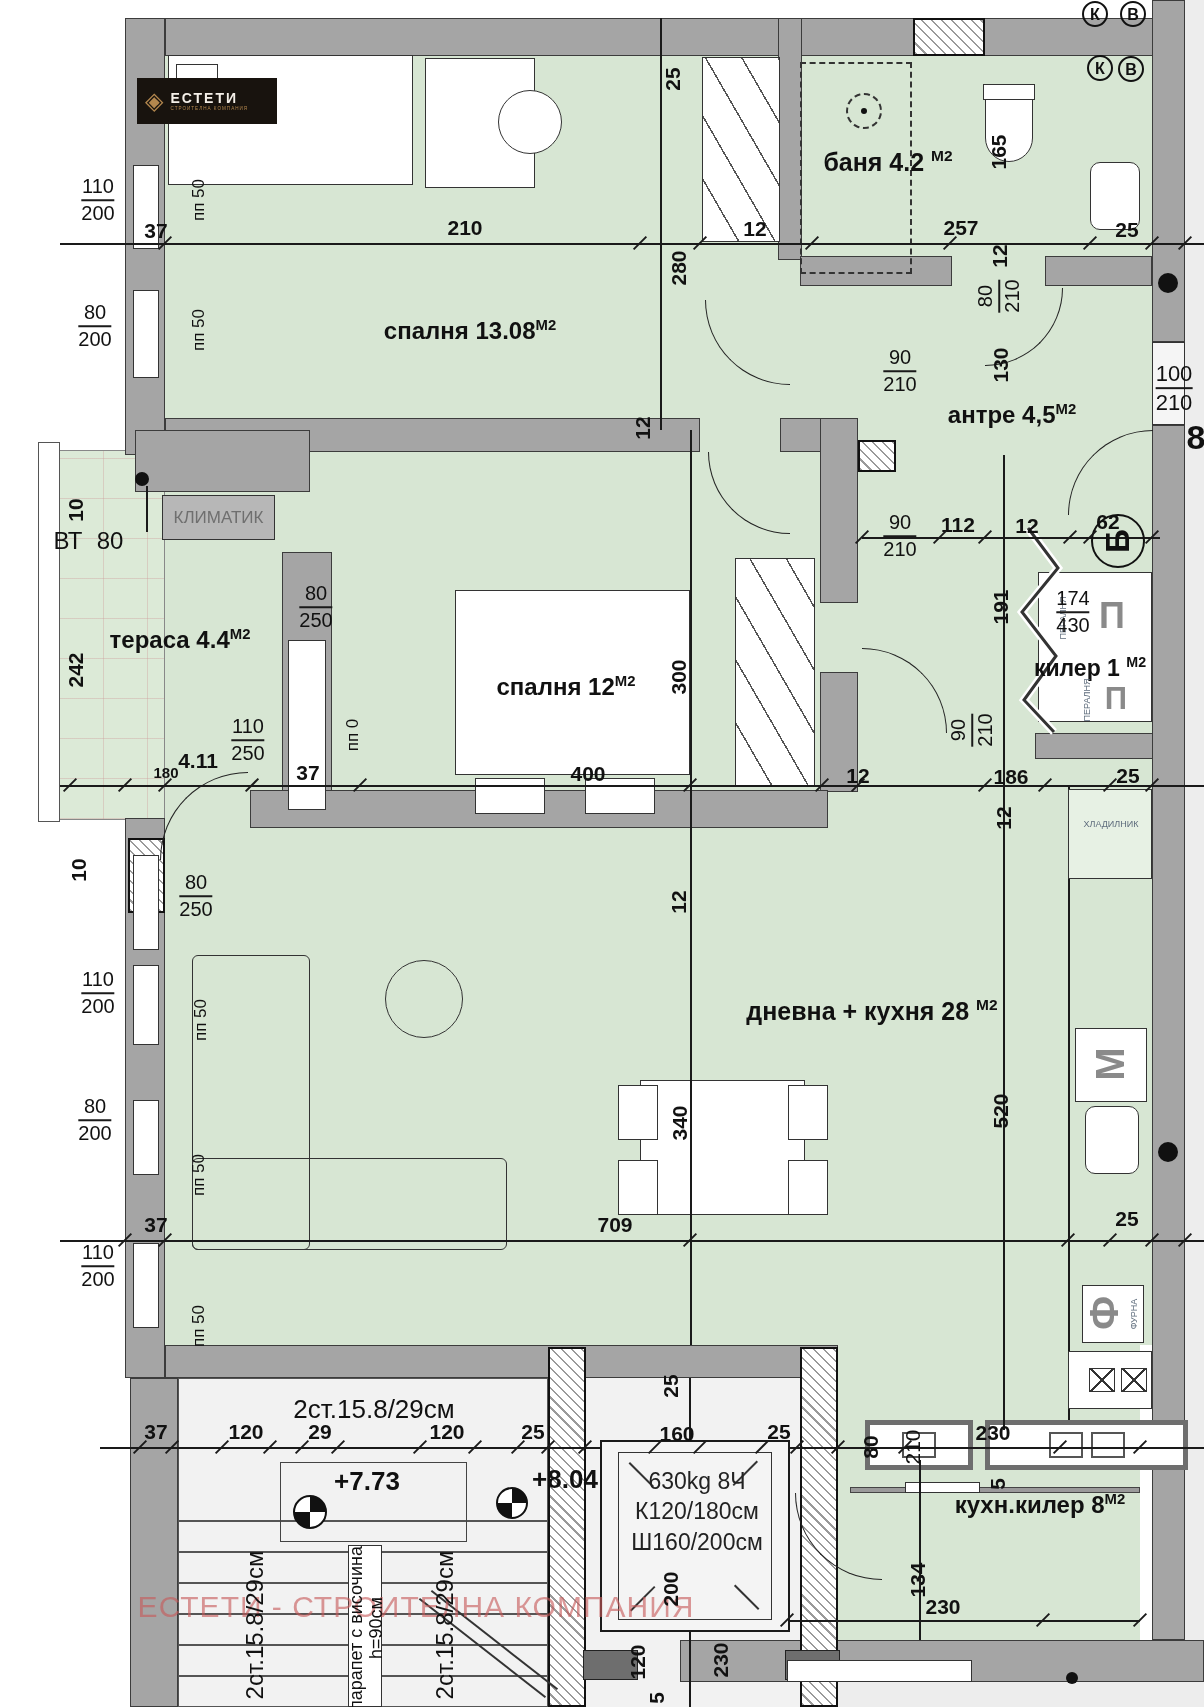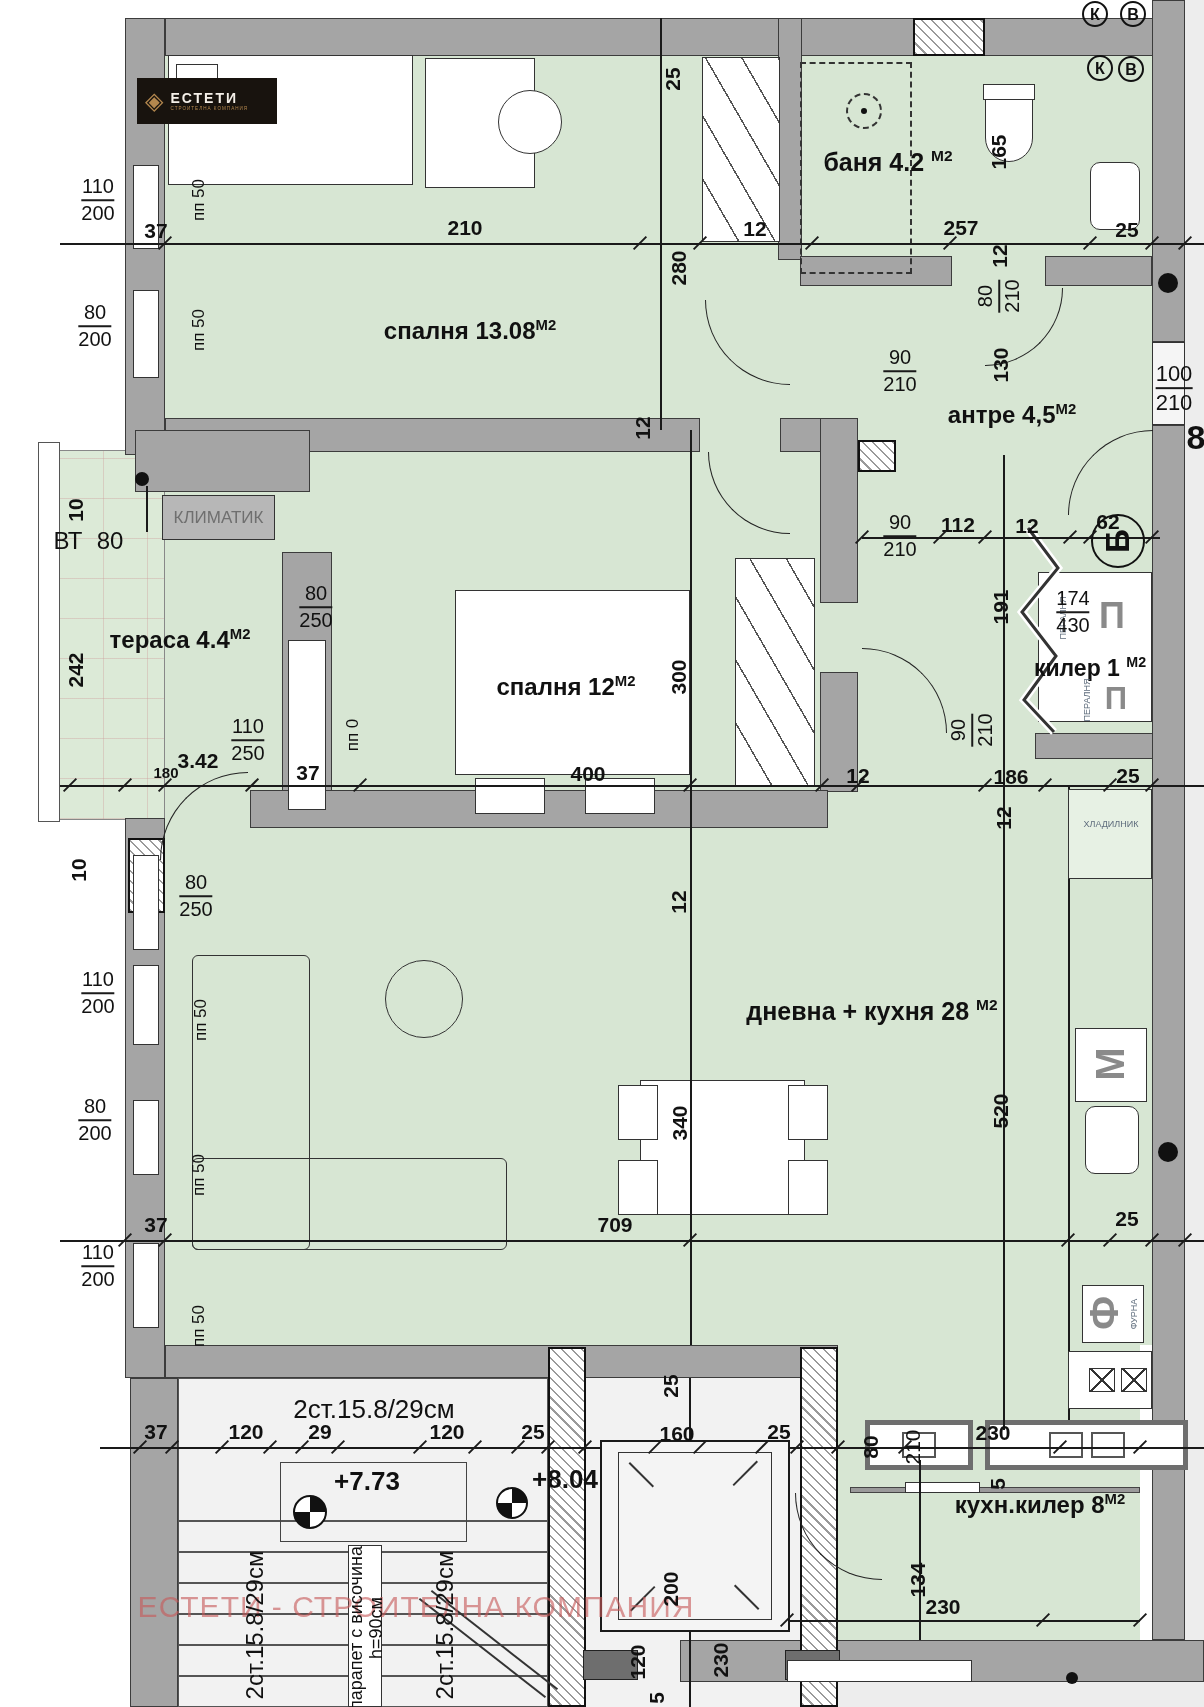--- a/index.html
+++ b/index.html
@@ -197,20 +197,25 @@
   <div class="outline" style="left:348px;top:1545px;width:34px;height:162px;background:#fff;border:1px solid #333;"></div>
   <div class="diag" style="left:420px;top:1598px;width:160px;transform:rotate(38deg);"></div>
   <div class="diag" style="left:432px;top:1590px;width:160px;transform:rotate(38deg);"></div>
 
   <div class="outline" style="left:600px;top:1440px;width:190px;height:192px;border:2.5px solid #1a1a1a;background:#f4f4f4;"></div>
   <div class="outline" style="left:618px;top:1452px;width:154px;height:168px;border:1.5px solid #333;"></div>
   <div class="diag" style="left:630px;top:1462px;width:34px;transform:rotate(45deg);"></div>
   <div class="diag" style="left:758px;top:1462px;width:34px;transform:rotate(135deg);"></div>
   <div class="diag" style="left:630px;top:1610px;width:34px;transform:rotate(-45deg);"></div>
   <div class="diag" style="left:758px;top:1610px;width:34px;transform:rotate(-135deg);"></div>
+  <div class="elev">
+    <div>630kg 8Ч</div>
+    <div>К120/180см</div>
+    <div>Ш160/200см</div>
+  </div>
 
   <div class="lvl" style="left:310px;top:1512px;width:34px;height:34px;"></div>
   <div class="lvl" style="left:512px;top:1503px;width:32px;height:32px;"></div>
 
   <div class="roomlabel" style="left:470px;top:331px;font-size:24px;"><span>спалня 13.08</span><sup>М2</sup></div>
   <div class="roomlabel" style="left:888px;top:162px;font-size:25px;"><span>баня 4.2 </span><sup>М2</sup></div>
   <div class="roomlabel" style="left:1012px;top:415px;font-size:24px;"><span>антре 4,5</span><sup>М2</sup></div>
   <div class="roomlabel" style="left:180px;top:640px;font-size:24px;"><span>тераса 4.4</span><sup>М2</sup></div>
   <div class="roomlabel" style="left:566px;top:687px;font-size:24px;"><span>спалня 12</span><sup>М2</sup></div>
   <div class="roomlabel" style="left:1090px;top:668px;font-size:23px;"><span>килер 1 </span><sup>М2</sup></div>
@@ -236,21 +241,21 @@
     <div class="lb" style="left: 998px; top: 152px; font-size: 21px; font-weight: 700; transform: translate(-50%, -50%) rotate(-90deg);">165</div>
     <div class="lb" style="left: 999px; top: 256px; font-size: 21px; font-weight: 700; transform: translate(-50%, -50%) rotate(-90deg);">12</div>
     <div class="lb" style="left: 1000px; top: 365px; font-size: 21px; font-weight: 700; transform: translate(-50%, -50%) rotate(-90deg);">130</div>
     <div class="lb" style="left: 642px; top: 428px; font-size: 21px; font-weight: 700; transform: translate(-50%, -50%) rotate(-90deg);">12</div>
     <div class="lb" style="left: 1196px; top: 437px; font-size: 34px; font-weight: 700; transform: translate(-50%, -50%);">8</div>
     <div class="lb" style="left: 75px; top: 510px; font-size: 21px; font-weight: 700; transform: translate(-50%, -50%) rotate(-90deg);">10</div>
     <div class="lb" style="left: 68px; top: 541px; font-size: 24px; font-weight: 400; transform: translate(-50%, -50%);">ВТ</div>
     <div class="lb" style="left: 110px; top: 541px; font-size: 24px; font-weight: 400; transform: translate(-50%, -50%);">80</div>
     <div class="lb" style="left: 75px; top: 670px; font-size: 21px; font-weight: 700; transform: translate(-50%, -50%) rotate(-90deg);">242</div>
     <div class="lb" style="left: 166px; top: 772px; font-size: 15px; font-weight: 700; transform: translate(-50%, -50%);">180</div>
-    <div class="lb" style="left: 198px; top: 760px; font-size: 21px; font-weight: 700; transform: translate(-50%, -50%);">3.42</div>
+    <div class="lb" style="left: 198px; top: 760px; font-size: 21px; font-weight: 700; transform: translate(-50%, -50%);">4.11</div>
     <div class="lb" style="left: 308px; top: 772px; font-size: 21px; font-weight: 700; transform: translate(-50%, -50%);">37</div>
     <div class="lb" style="left: 588px; top: 773px; font-size: 21px; font-weight: 700; transform: translate(-50%, -50%);">400</div>
     <div class="lb" style="left: 858px; top: 775px; font-size: 21px; font-weight: 700; transform: translate(-50%, -50%);">12</div>
     <div class="lb" style="left: 1011px; top: 776px; font-size: 21px; font-weight: 700; transform: translate(-50%, -50%);">186</div>
     <div class="lb" style="left: 1128px; top: 775px; font-size: 21px; font-weight: 700; transform: translate(-50%, -50%);">25</div>
     <div class="lb" style="left: 958px; top: 524px; font-size: 21px; font-weight: 700; transform: translate(-50%, -50%);">112</div>
     <div class="lb" style="left: 1027px; top: 525px; font-size: 21px; font-weight: 700; transform: translate(-50%, -50%);">12</div>
     <div class="lb" style="left: 1108px; top: 521px; font-size: 21px; font-weight: 700; transform: translate(-50%, -50%);">62</div>
     <div class="lb" style="left: 1000px; top: 607px; font-size: 21px; font-weight: 700; transform: translate(-50%, -50%) rotate(-90deg);">191</div>
     <div class="lb" style="left: 678px; top: 677px; font-size: 21px; font-weight: 700; transform: translate(-50%, -50%) rotate(-90deg);">300</div>

